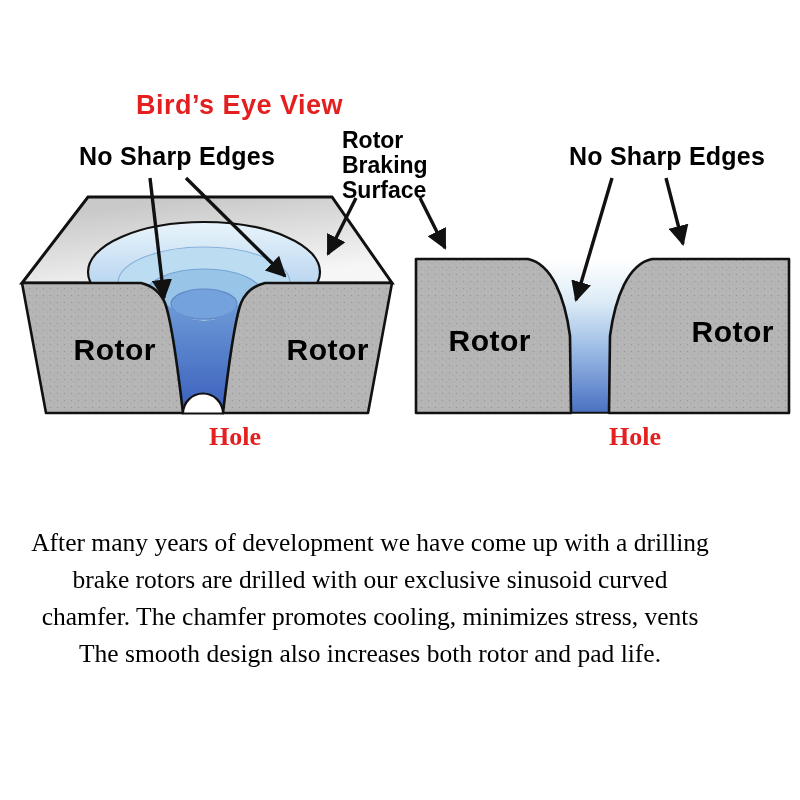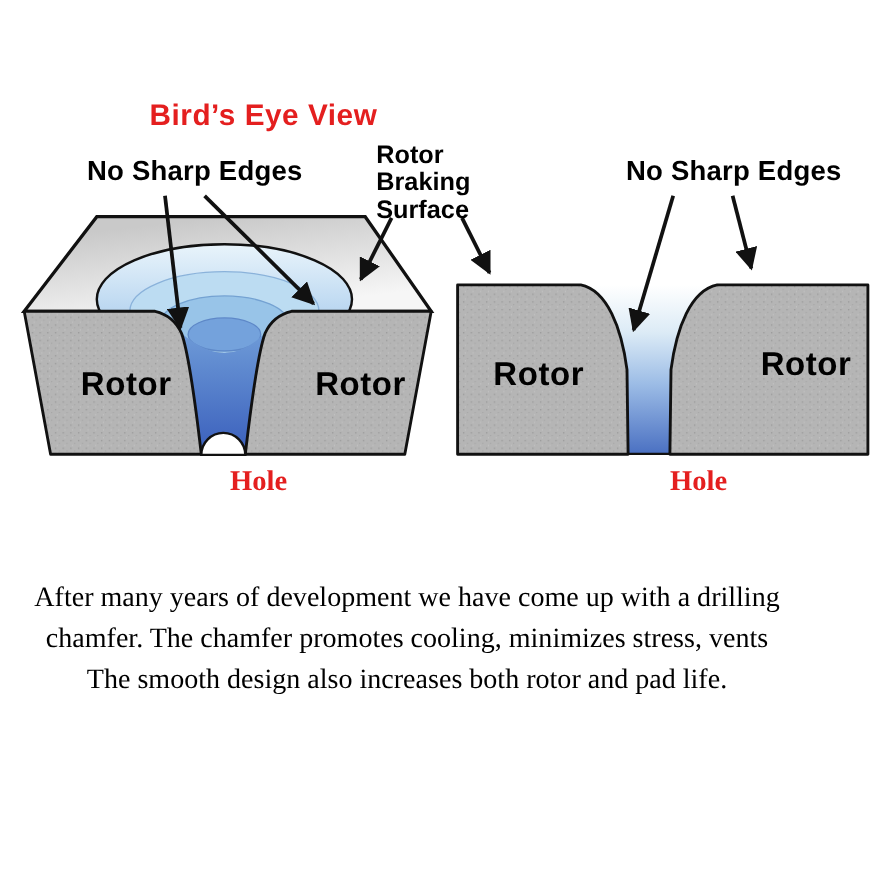--- a/index.html
+++ b/index.html
@@ -100,15 +100,16 @@
   <div class="lbl rotor" style="left:253px; top:333px; width:116px;">Rotor</div>
   <div class="lbl rotor" style="left:415px; top:324px; width:116px;">Rotor</div>
   <div class="lbl rotor" style="left:658px; top:315px; width:116px;">Rotor</div>
 
   <div class="lbl hole" style="left:141px; top:422px; width:120px;">Hole</div>
   <div class="lbl hole" style="left:541px; top:422px; width:120px;">Hole</div>
 </div>
 
 <div class="paragraph">
   <div>After many years of development we have come up with a drilling</div>
+  <div>brake rotors are drilled with our exclusive sinusoid curved</div>
   <div>chamfer. The chamfer promotes cooling, minimizes stress, vents</div>
   <div>The smooth design also increases both rotor and pad life.</div>
 </div>
 
 </body></html>

